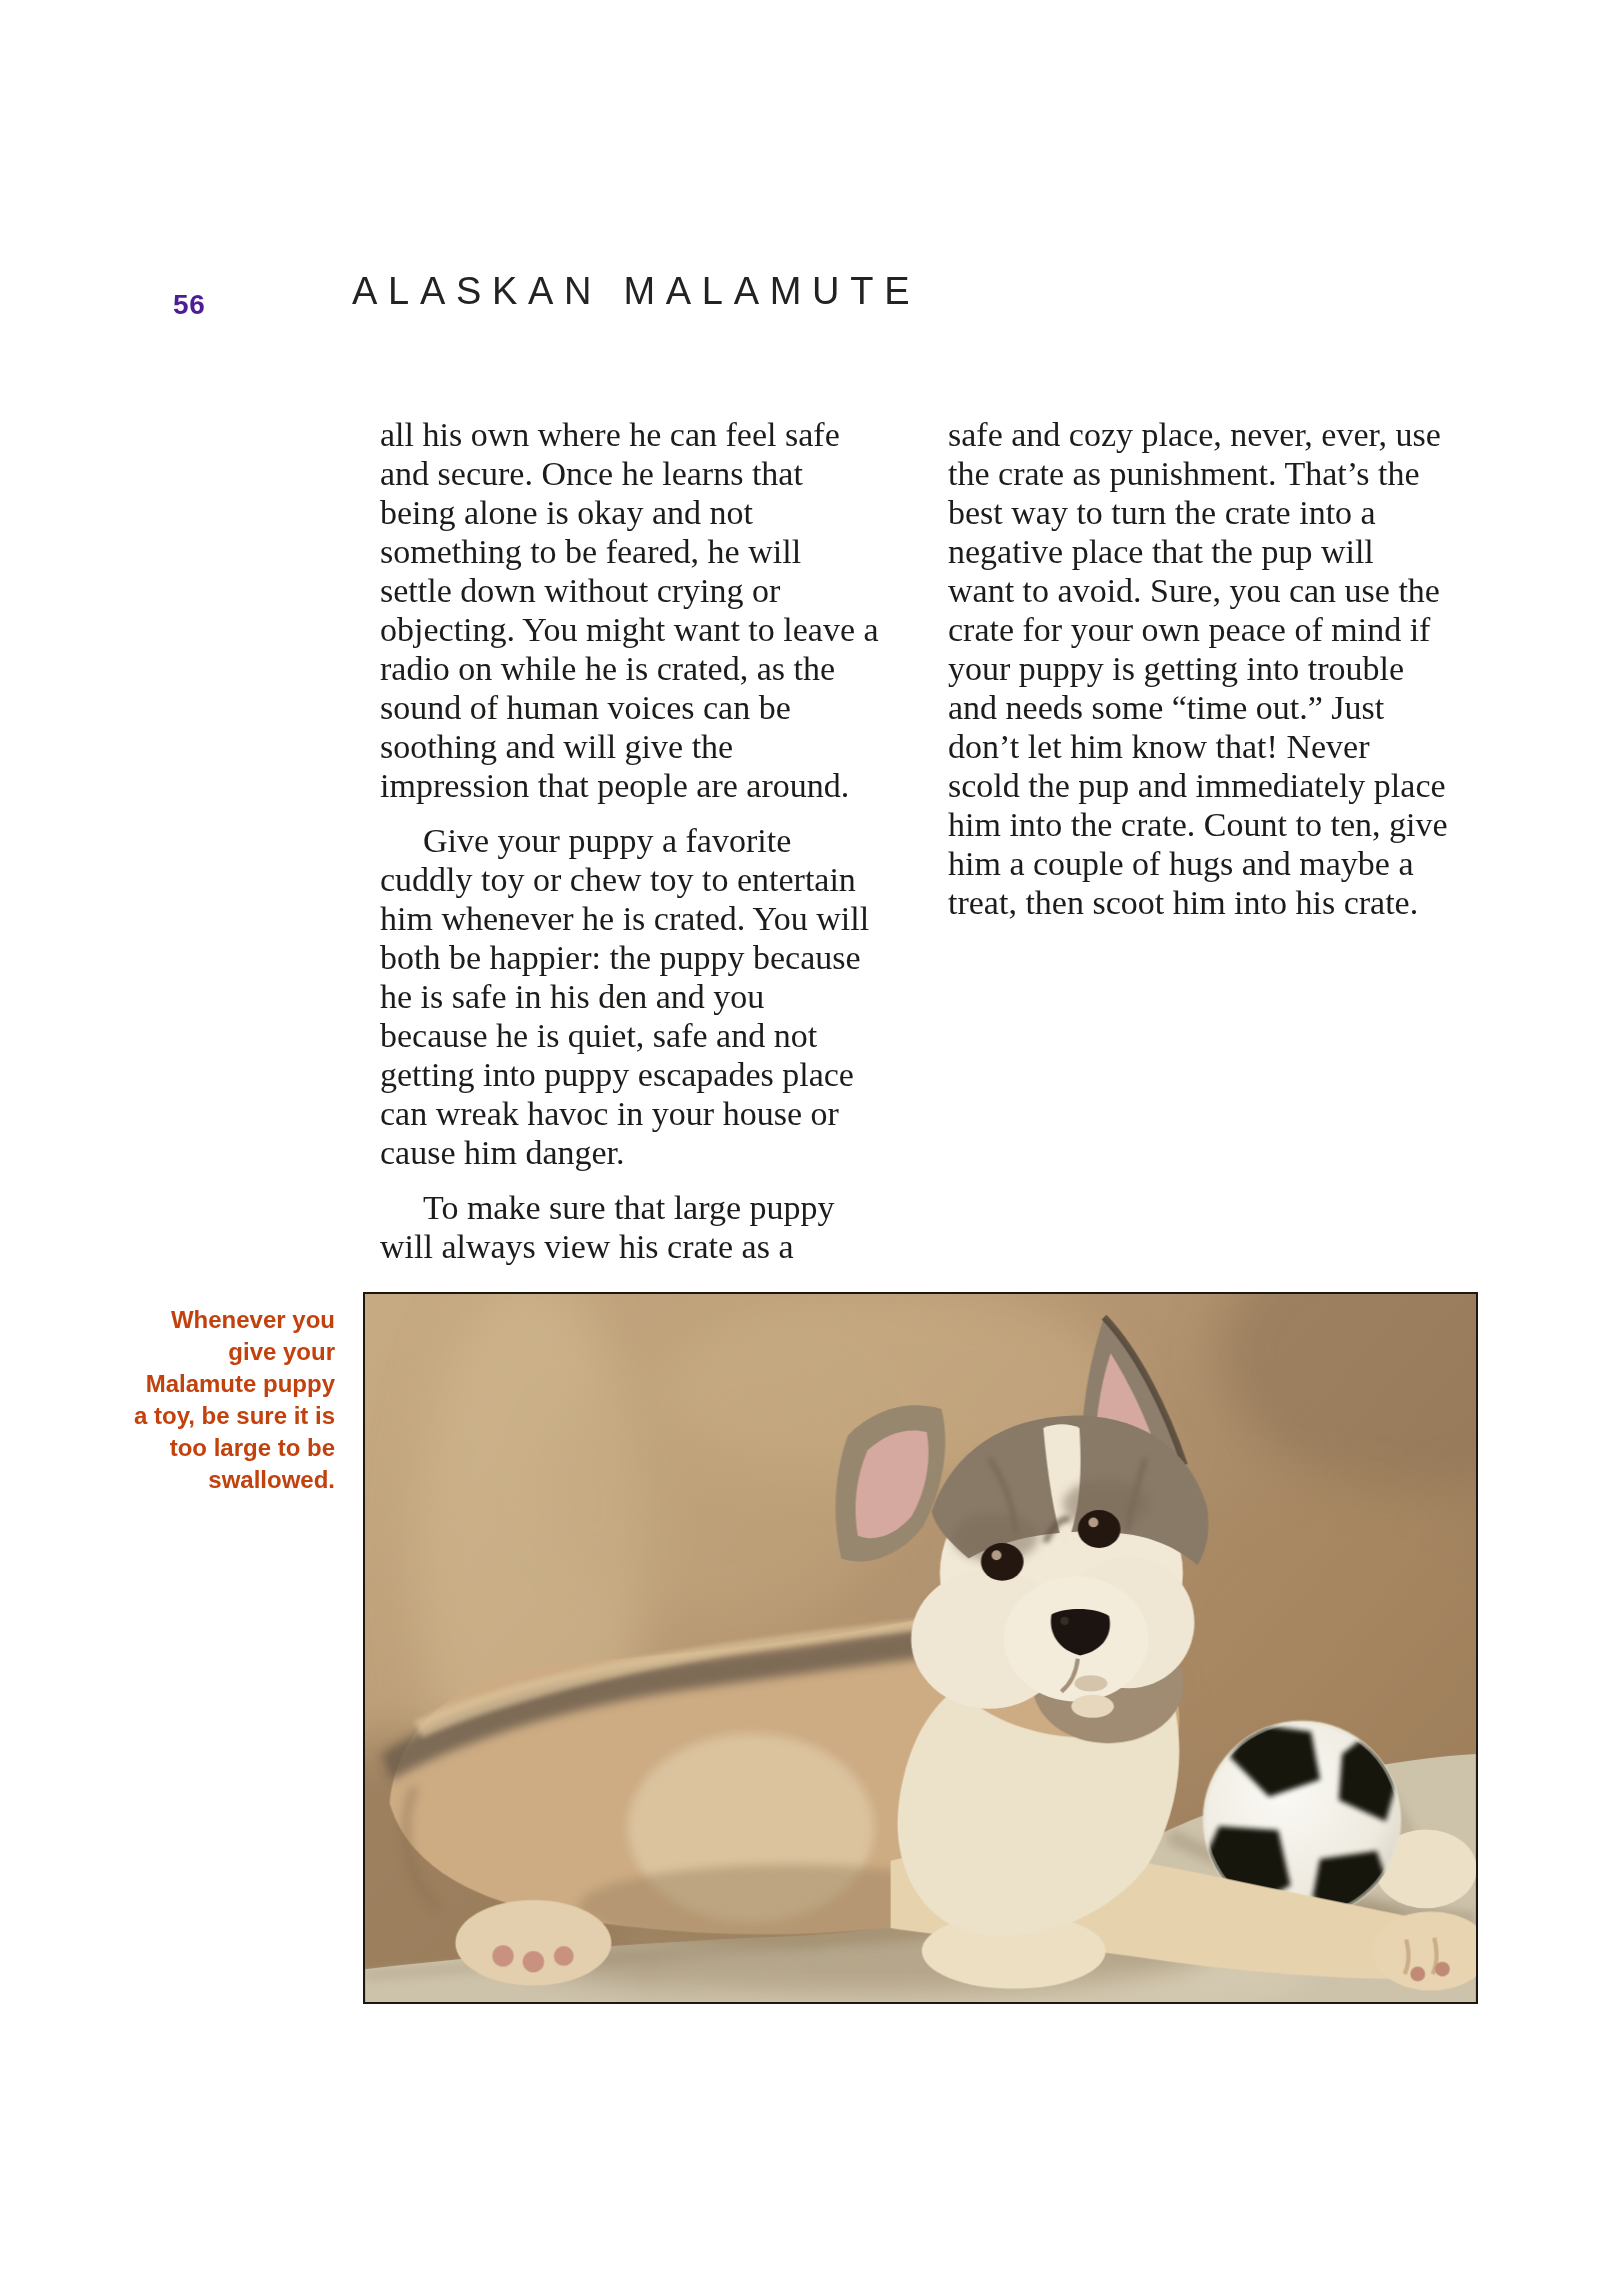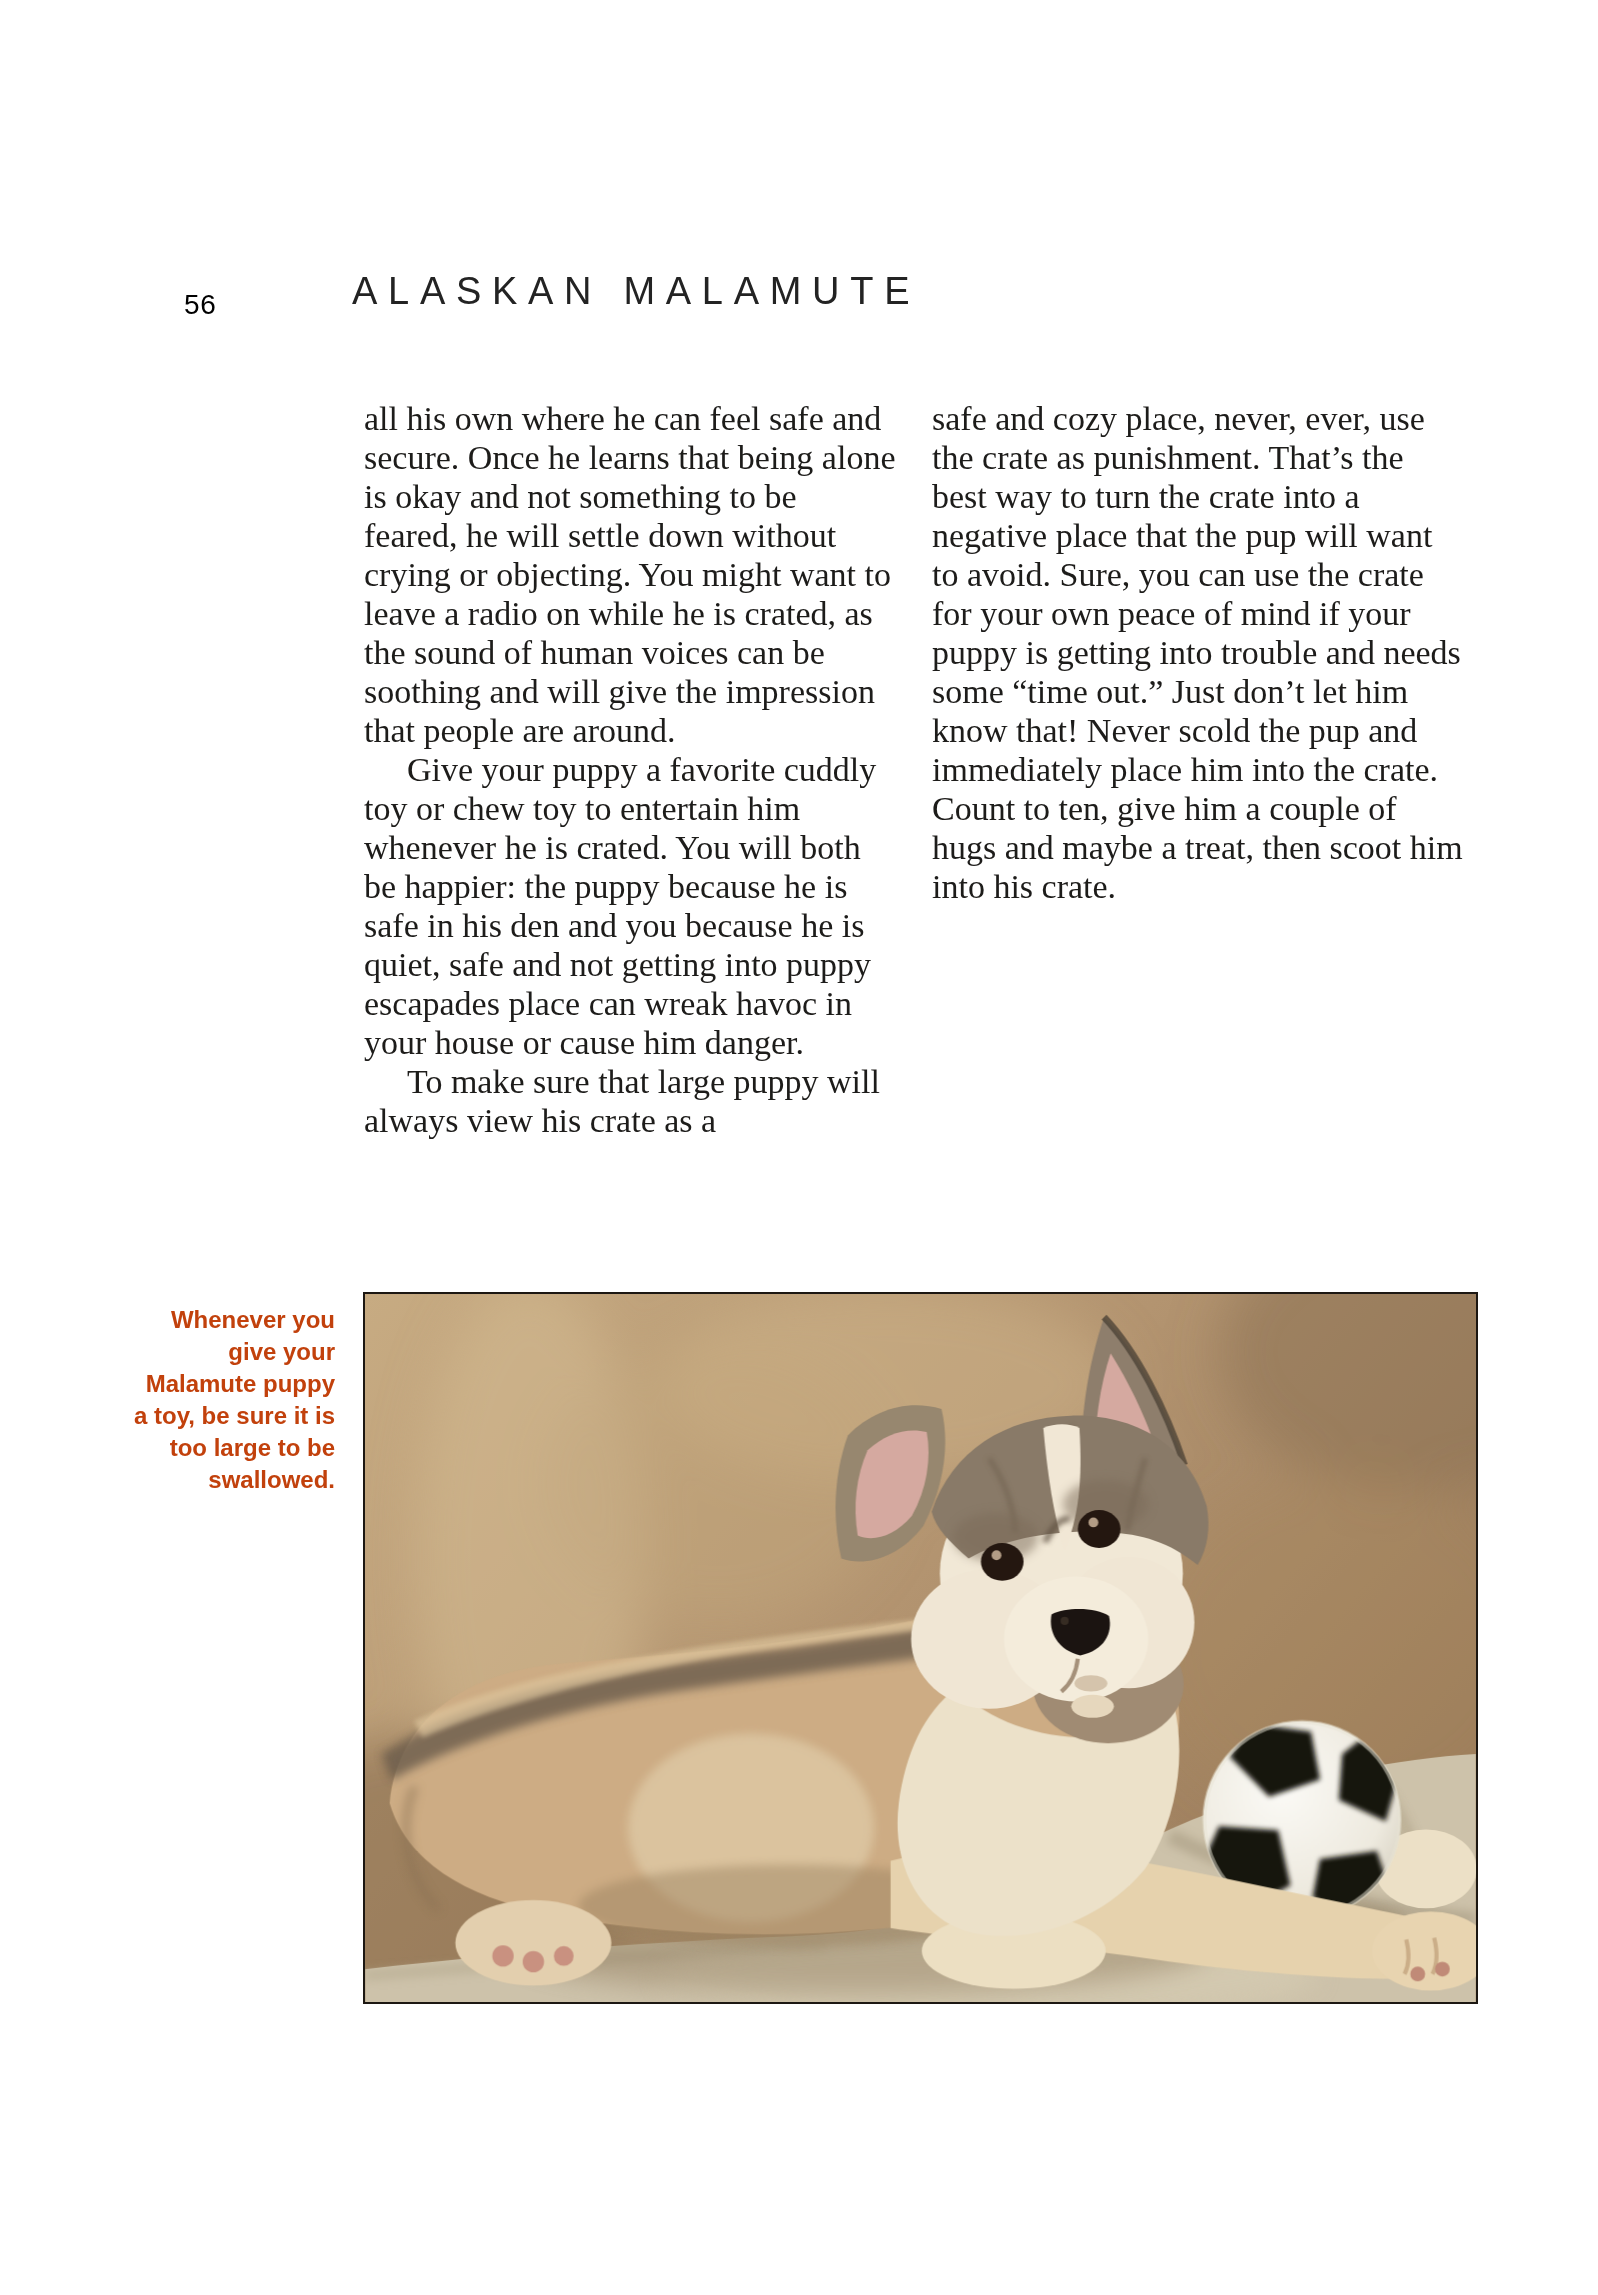--- a/index.html
+++ b/index.html
@@ -3,36 +3,36 @@
 <meta charset="utf-8">
 <style>
   html,body{margin:0;padding:0;}
   body{
     width:1598px;height:2295px;background:#ffffff;position:relative;
     font-family:"Liberation Serif", serif;color:#1d1c1a;
     -webkit-font-smoothing:antialiased;
   }
   .page{position:absolute;inset:0;}
   .page-number{
-    position:absolute;left:184px;top:289px;
-    font-family:"Liberation Sans", sans-serif;font-weight:400;
-    font-size:28px;letter-spacing:0.8px;color:#000000;
+    position:absolute;left:173px;top:289px;
+    font-family:"Liberation Sans", sans-serif;font-weight:700;
+    font-size:28px;letter-spacing:0.8px;color:#4c1d95;
   }
   .chapter-header{
     position:absolute;left:352px;top:270px;
     font-family:"Liberation Sans", sans-serif;font-weight:300;
     font-size:38px;letter-spacing:10.7px;color:#232323;white-space:nowrap;
   }
   .bodycol{
     position:absolute;top:399px;width:532px;
     font-size:34px;line-height:39px;text-align:left;color:#1d1c1a;
   }
   .bodycol.left{left:364px;}
   .bodycol.right{left:932px;}
-  .bodycol p{margin:0;}
+  .bodycol p{margin:16px;}
   .bodycol p.indent{text-indent:43px;}
   .photo-caption{
     position:absolute;left:126px;top:1304px;width:209px;
     font-family:"Liberation Sans", sans-serif;font-weight:700;
     font-size:24px;line-height:32px;text-align:right;color:#c2410c;
   }
   .photo-frame{
     position:absolute;left:363px;top:1292px;width:1111px;height:708px;
     border:2.5px solid #1c1712;box-sizing:content-box;overflow:hidden;
     background:#b29370;

